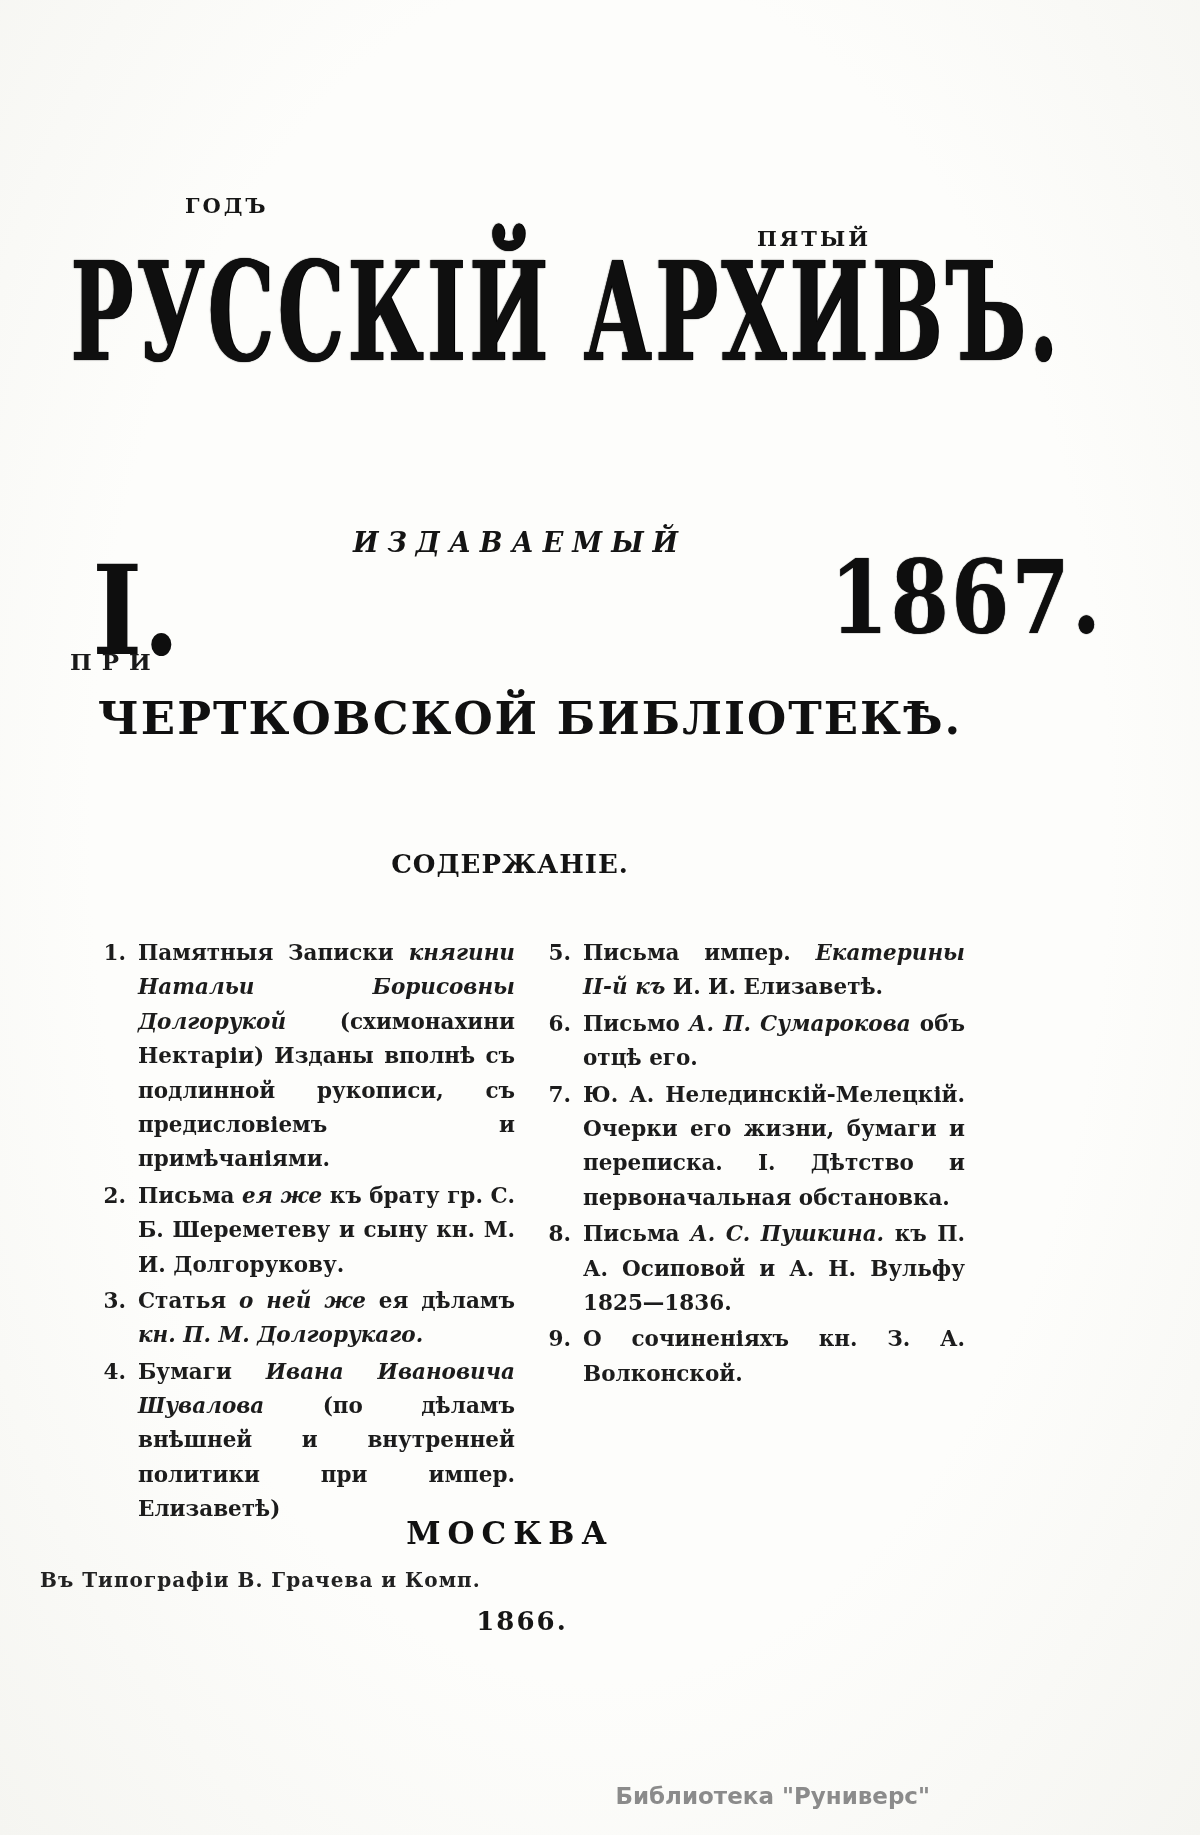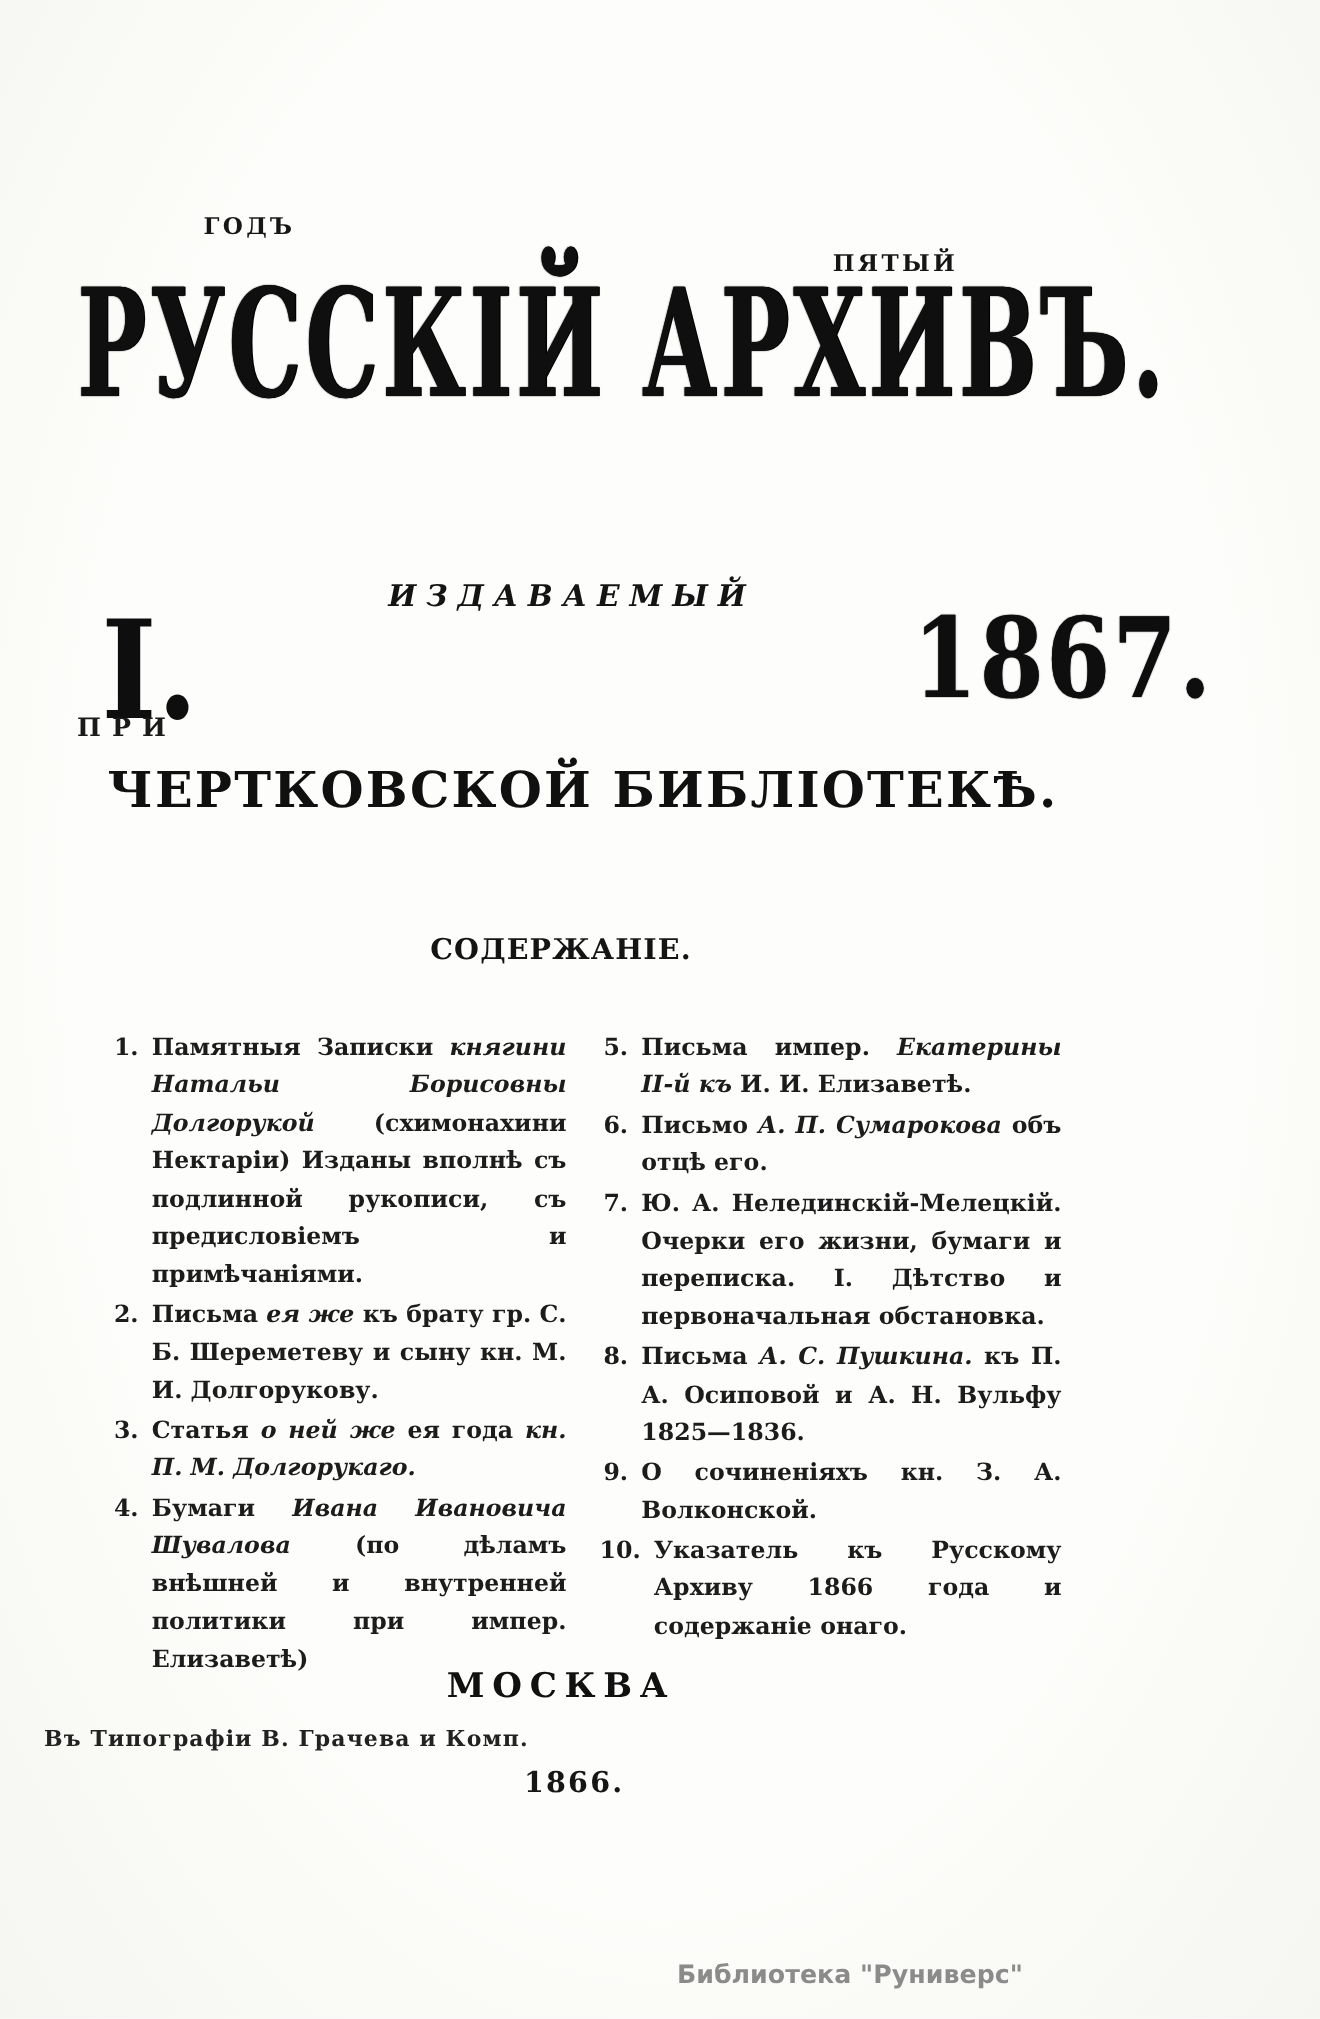--- a/index.html
+++ b/index.html
@@ -131,21 +131,21 @@
       <div class="toc-item">
         <span class="toc-num">1.</span>
         <div class="toc-text"><span>Памятныя Записки </span><em>княгини Натальи Борисовны Долгорукой</em><span> (схимонахини Нектаріи) Изданы вполнѣ съ подлинной рукописи, съ предисловіемъ и примѣчаніями.</span></div>
       </div>
       <div class="toc-item">
         <span class="toc-num">2.</span>
         <div class="toc-text"><span>Письма </span><em>ея же</em><span> къ брату гр. С. Б. Шереметеву и сыну кн. М. И. Долгорукову.</span></div>
       </div>
       <div class="toc-item">
         <span class="toc-num">3.</span>
-        <div class="toc-text"><span>Статья </span><em>о ней же</em><span> ея года </span><em>кн. П. М. Долгорукаго.</em></div>
+        <div class="toc-text"><span>Статья </span><em>о ней же</em><span> ея дѣламъ </span><em>кн. П. М. Долгорукаго.</em></div>
       </div>
       <div class="toc-item">
         <span class="toc-num">4.</span>
         <div class="toc-text"><span>Бумаги </span><em>Ивана Ивановича Шувалова</em><span> (по дѣламъ внѣшней и внутренней политики при импер. Елизаветѣ)</span></div>
       </div>
     </div>
   <div class="abs toc-col toc-col-right" id="toc-right">
       <div class="toc-item">
         <span class="toc-num">5.</span>
         <div class="toc-text"><span>Письма импер. </span><em>Екатерины II-й къ</em><span> И. И. Елизаветѣ.</span></div>
@@ -159,24 +159,20 @@
         <div class="toc-text"><span>Ю. А. Нелединскій-Мелецкій. Очерки его жизни, бумаги и переписка. I. Дѣтство и первоначальная обстановка.</span></div>
       </div>
       <div class="toc-item">
         <span class="toc-num">8.</span>
         <div class="toc-text"><span>Письма </span><em>А. С. Пушкина.</em><span> къ П. А. Осиповой и А. Н. Вульфу 1825—1836.</span></div>
       </div>
       <div class="toc-item">
         <span class="toc-num">9.</span>
         <div class="toc-text"><span>О сочиненіяхъ кн. З. А. Волконской.</span></div>
       </div>
-      <div class="toc-item">
-        <span class="toc-num">10.</span>
-        <div class="toc-text"><span>Указатель къ Русскому Архиву 1866 года и содержаніе онаго.</span></div>
-      </div>
     </div>
 
   <div class="abs imprint-city">МОСКВА</div>
   <div class="abs imprint-printer">Въ Типографіи В. Грачева и Комп.</div>
   <div class="abs imprint-year">1866.</div>
 
   <div class="abs watermark">Библиотека "Руниверс"</div>
 
 </div>
 

